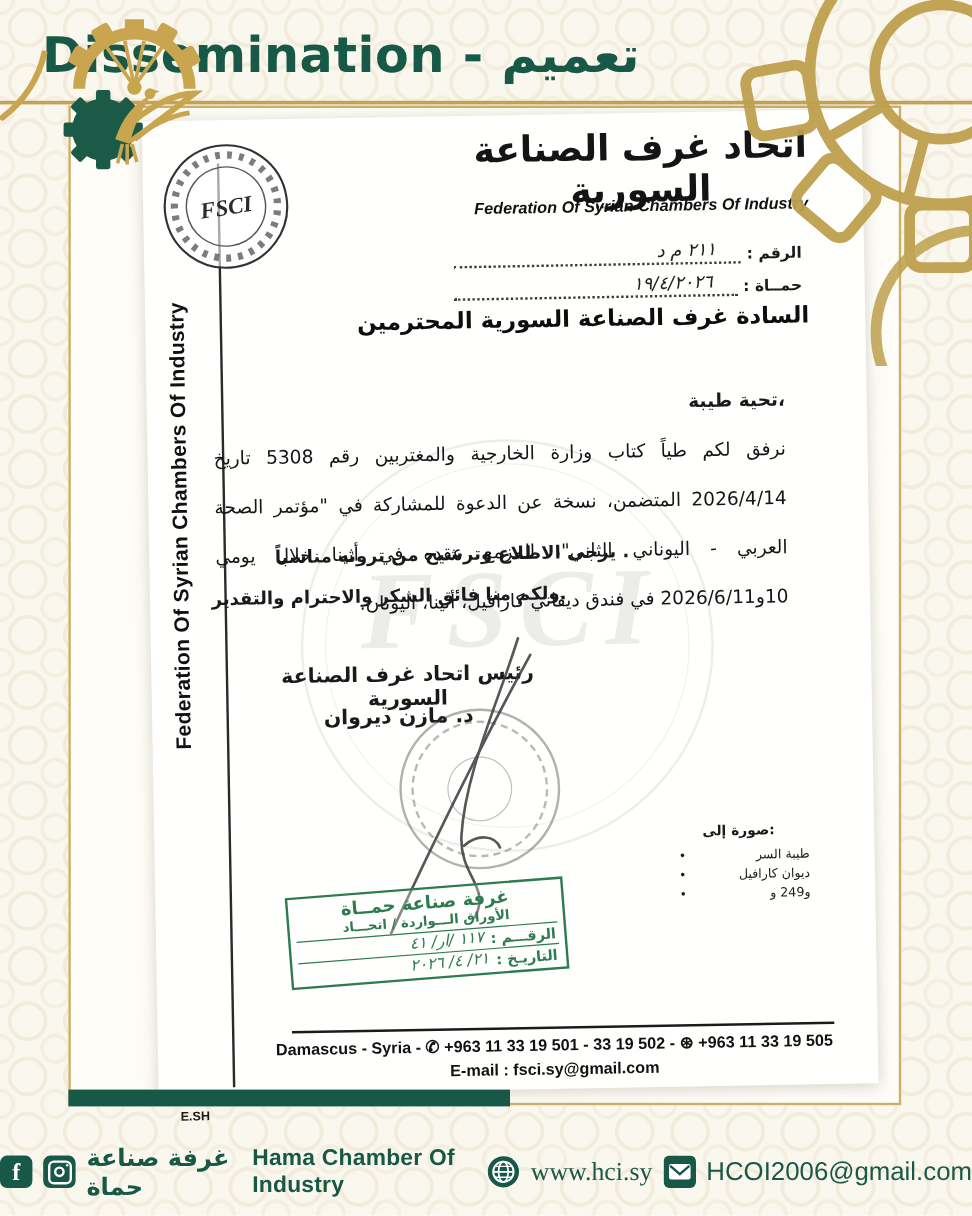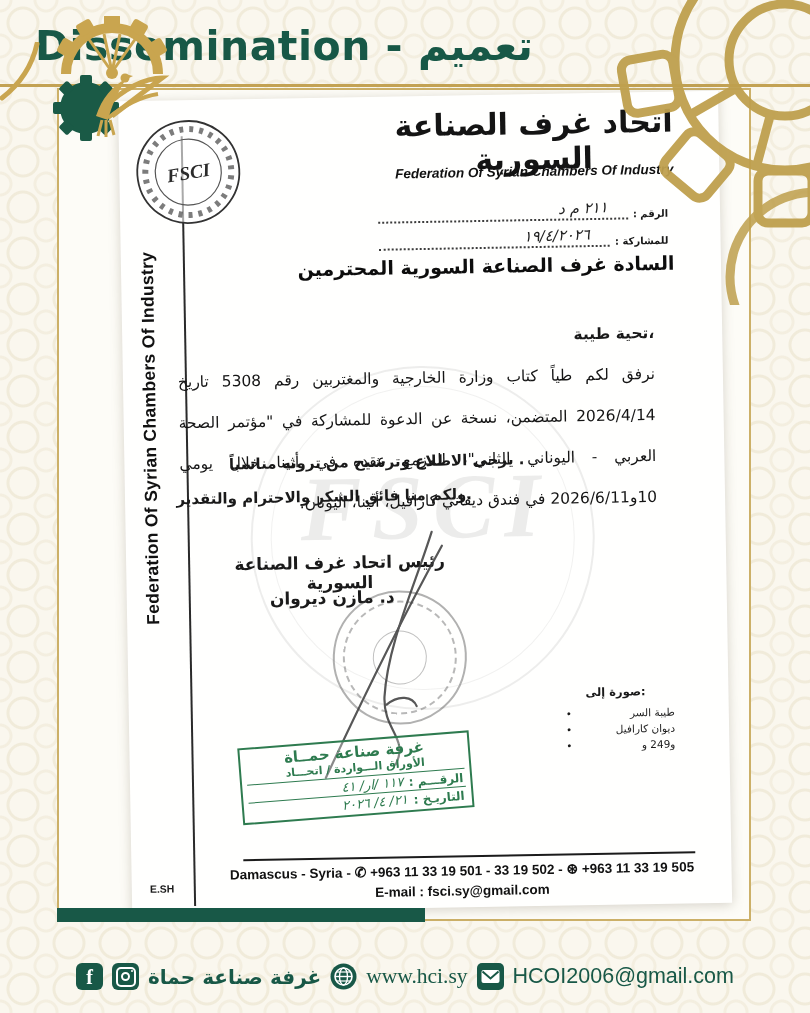--- a/index.html
+++ b/index.html
@@ -48,21 +48,21 @@
     font-weight:bold;font-size:17.5px;color:#111;text-align:center;letter-spacing:.3px;
   }
   .fsci-seal{position:absolute;left:8px;top:10px;}
   .lh-ar{position:absolute;left:230px;top:12px;width:370px;text-align:center;
     font-size:30px;font-weight:bold;color:#141414;}
   .lh-en{position:absolute;left:230px;top:70px;width:370px;text-align:center;
     font-size:13.5px;font-weight:bold;font-style:italic;color:#111;}
 
   .fields{position:absolute;left:258px;top:100px;width:290px;}
   .field-row{display:flex;direction:rtl;align-items:flex-end;gap:5px;height:27px;}
-  .f-label{font-size:10px;font-weight:bold;white-space:nowrap;}
+  .f-label{font-size:13px;font-weight:bold;white-space:nowrap;}
   .f-leader{flex:1;border-bottom:2px dotted #3c3c3c;position:relative;height:100%;}
   .f-value{position:absolute;right:20px;bottom:1px;font-style:italic;font-size:15px;
     white-space:nowrap;color:#222;transform:rotate(-1deg);}
 
   .addressee{position:absolute;left:150px;top:160px;width:430px;text-align:center;
     font-size:19px;font-weight:bold;color:#0d0d0d;}
   .greeting{position:absolute;right:68px;top:232px;font-size:15.5px;font-weight:bold;}
   .body-text{position:absolute;right:68px;left:55px;top:262px;direction:rtl;
     text-align:justify;font-size:15.5px;line-height:41px;color:#151515;}
   .request{position:absolute;right:200px;top:356px;font-size:15px;font-weight:bold;}
@@ -102,21 +102,21 @@
     padding:1px 2px;align-items:center;}
   .gs-label{font-size:12px;font-weight:bold;white-space:nowrap;}
   .gs-val{font-size:13px;font-style:italic;transform:rotate(-1deg);}
 
   .doc-rule{position:absolute;left:112px;top:760px;width:452px;height:2px;background:#1b1b1b;}
   .doc-footer-1{position:absolute;left:78px;top:767px;width:505px;text-align:center;
     font-size:13.5px;font-weight:bold;color:#111;}
   .doc-footer-1 .ic{font-size:14px;}
   .doc-footer-2{position:absolute;left:78px;top:788px;width:505px;text-align:center;
     font-size:13.5px;font-weight:bold;color:#111;}
-  .typist{position:absolute;left:18px;top:782px;font-size:10.5px;font-weight:bold;}
+  .typist{position:absolute;left:18px;top:824px;font-size:10.5px;font-weight:bold;}
 
   
   .bottom-bar{position:absolute;left:0;top:940px;width:810px;height:73px;
     display:flex;align-items:center;justify-content:center;gap:9px;color:#185847;z-index:5;}
   .sq{width:27px;height:27px;background:#185847;border-radius:6px;display:flex;
     align-items:center;justify-content:center;color:#fff;flex:0 0 auto;cursor:pointer;}
   .fb-glyph{font-family:"Liberation Serif",serif;font-weight:bold;font-size:20px;line-height:1;}
   .ig-inner{width:16px;height:16px;border:2px solid #fff;border-radius:5px;position:relative;}
   .ig-inner::before{content:"";position:absolute;left:3.5px;top:3.5px;width:5px;height:5px;
     border:2px solid #fff;border-radius:50%;}
@@ -225,21 +225,21 @@
   <div class="lh-en">Federation Of Syrian Chambers Of Industry</div>
 
   <div class="fields">
     <div class="field-row ar">
       <span class="f-label">الرقم :</span>
       <span class="f-leader">
         <span class="f-value ar">٢١١ م د</span>
       </span>
     </div>
     <div class="field-row ar">
-      <span class="f-label">للمشاركة :</span>
+      <span class="f-label">حمــاة :</span>
       <span class="f-leader">
         <span class="f-value ar">١٩/٤/٢٠٢٦</span>
       </span>
     </div>
   </div>
 
   <div class="addressee ar">السادة غرف الصناعة السورية المحترمين</div>
   <div class="greeting ar">تحية طيبة،</div>
   <div class="body-text ar">نرفق لكم طياً كتاب وزارة الخارجية والمغتربين رقم 5308 تاريخ 2026/4/14 المتضمن، نسخة عن الدعوة للمشاركة في "مؤتمر الصحة العربي - اليوناني الثاني"، المزمع عقده في أثينا خلال يومي 10و2026/6/11 في فندق ديفاني كارافيل، أثينا، اليونان.</div>
   <div class="request ar">يرجى الاطلاع وترشيح من ترونه مناسباً .</div>
@@ -335,20 +335,21 @@
 </svg>
 
 <div class="bottom-bar">
   <div class="sq">
     <span class="fb-glyph">f</span>
   </div>
   <div class="sq">
     <span class="ig-inner"></span>
   </div>
   <span class="org-ar ar">غرفة صناعة حماة</span>
+  <span class="org-en">Hama Chamber Of Industry</span>
   <svg width="27" height="27" viewBox="0 0 27 27" style="flex:0 0 auto;cursor:pointer;">
     <circle cx="13.5" cy="13.5" r="13" fill="#185847"></circle>
     <circle cx="13.5" cy="13.5" r="8.5" stroke="#fff" stroke-width="1.6" fill="none"></circle>
     <ellipse cx="13.5" cy="13.5" rx="4" ry="8.5" stroke="#fff" stroke-width="1.4" fill="none"></ellipse>
     <line x1="5" y1="13.5" x2="22" y2="13.5" stroke="#fff" stroke-width="1.4"></line>
     <line x1="6" y1="9" x2="21" y2="9" stroke="#fff" stroke-width="1.2"></line>
     <line x1="6" y1="18" x2="21" y2="18" stroke="#fff" stroke-width="1.2"></line>
   </svg>
   <span class="site" style="cursor:pointer;font-family:Liberation Serif, serif;">www.hci.sy</span>
   <svg width="27" height="27" viewBox="0 0 27 27" style="flex:0 0 auto;cursor:pointer;">

